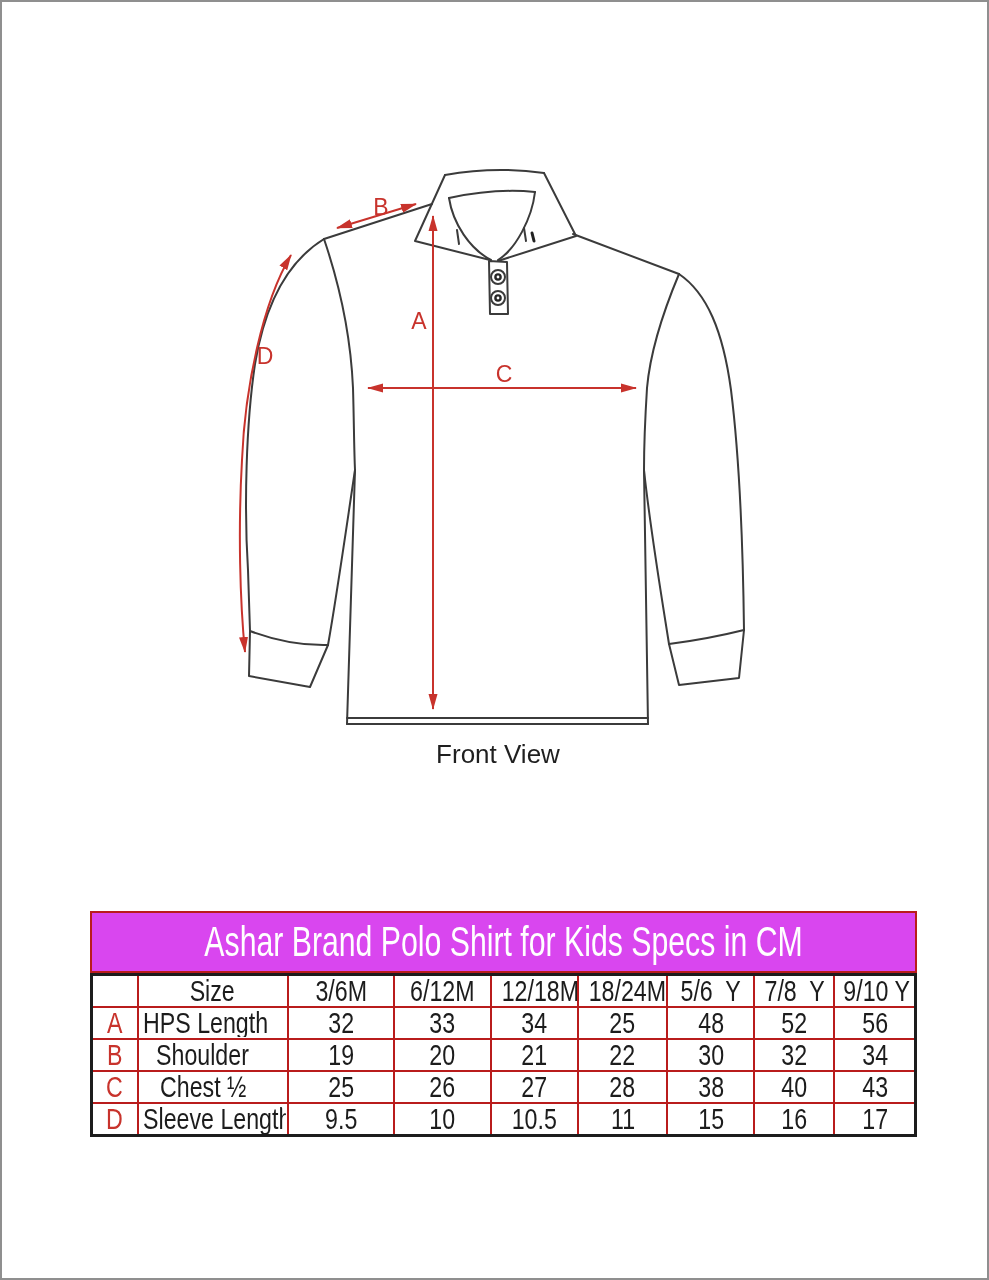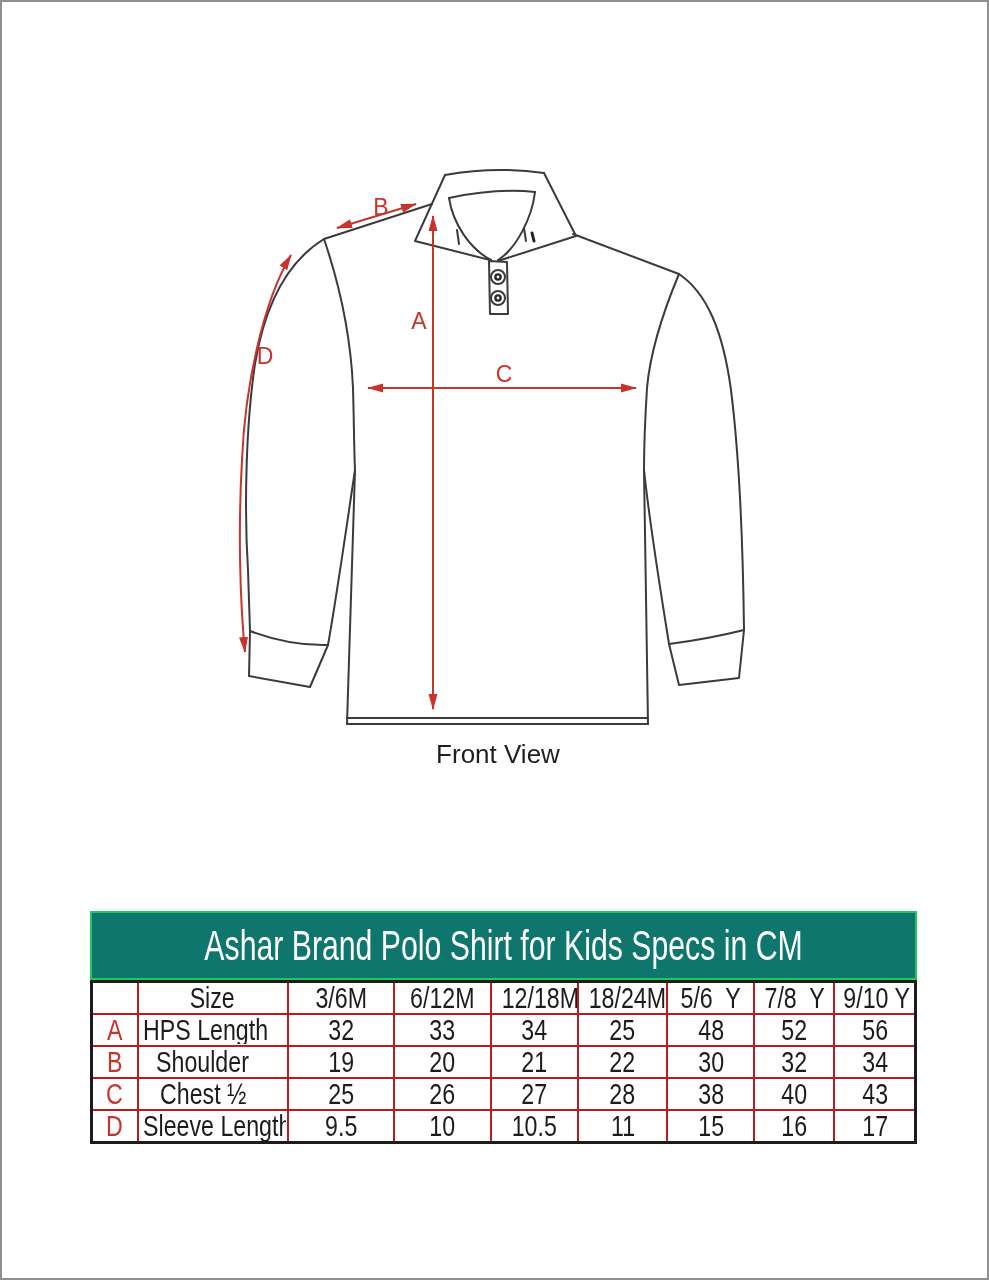--- a/index.html
+++ b/index.html
@@ -7,22 +7,22 @@
     position:relative;width:989px;height:1280px;box-sizing:border-box;
     background:#ffffff;border:2px solid #8f8f8f;overflow:hidden;
     font-family:"Liberation Sans",sans-serif;
   }
   .diagram-svg{position:absolute;left:0;top:0;}
   .svg-label{font-family:"Liberation Sans",sans-serif;font-size:23px;fill:#c8332c;}
   .svg-caption{font-family:"Liberation Sans",sans-serif;font-size:26px;fill:#1f1f1f;}
 
   .spec-table{position:absolute;left:88px;top:909px;width:827px;}
   .table-title{
-    height:69px;background:#0f766e;display:flex;align-items:center;justify-content:center;
-    border:2px solid #22c55e;box-sizing:border-box;
+    height:62px;background:#d946ef;display:flex;align-items:center;justify-content:center;
+    border:2px solid #b91c1c;box-sizing:border-box;
   }
   .table-title span{
     color:#ffffff;font-size:42px;white-space:nowrap;
     display:inline-block;transform:scaleX(0.72);transform-origin:center center;
   }
   table.grid{border-collapse:collapse;table-layout:fixed;width:100%;
     border:3px solid #1c1c1c;}
   table.grid td,table.grid th{
     border:2px solid #b91c1c;height:30px;padding:0;margin:4px;
     text-align:center;vertical-align:middle;font-weight:400;overflow:hidden;

